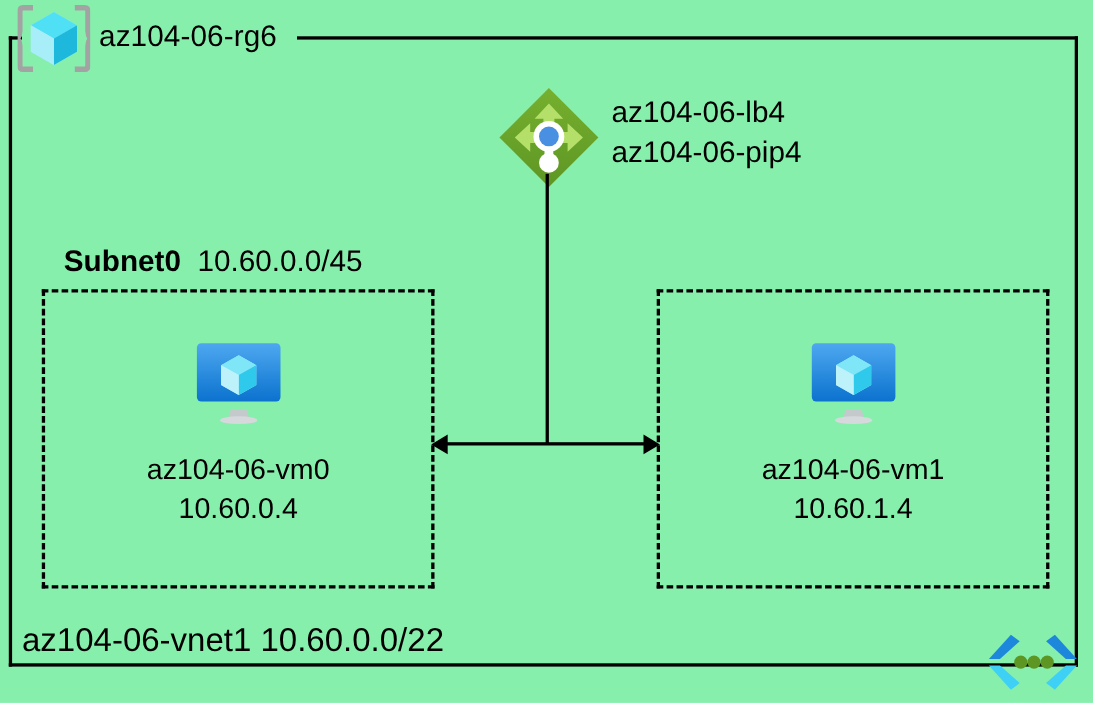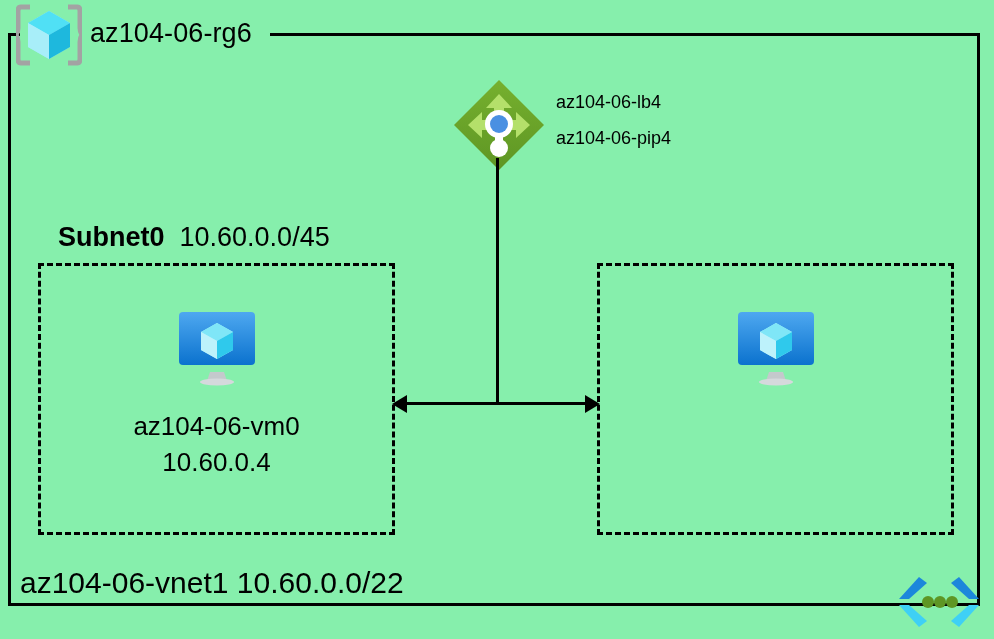--- a/index.html
+++ b/index.html
@@ -53,21 +53,21 @@
     position: absolute;
     left: 452px;
     top: 78px;
     width: 94px;
     height: 94px;
   }
   .lb-labels {
     position: absolute;
     left: 556px;
     top: 84px;
-    font-size: 18px;
+    font-size: 27px;
     line-height: 36px;
     white-space: nowrap;
   }
 
   
   .conn {
     position: absolute;
     background: #000000;
   }
   .conn-vert {
@@ -242,20 +242,24 @@
         </linearGradient>
       </defs>
       <rect x="4" y="2" width="76" height="53" rx="4" fill="url(#vmg1)"></rect>
       <path d="M35 62 L49 62 L52 71 L32 71 Z" fill="#C4C9CC"></path>
       <ellipse cx="42" cy="72" rx="17" ry="3.5" fill="#D5D9DC"></ellipse>
       <polygon points="42,13 58,22 58,40 42,49 26,40 26,22" fill="#A8EEF9"></polygon>
       <polygon points="42,13 58,22 42,31 26,22" fill="#7FE6F7"></polygon>
       <polygon points="42,31 58,22 58,40 42,49" fill="#2FC9EC"></polygon>
       <polygon points="42,31 26,22 26,40 42,49" fill="#BDF2FB"></polygon>
     </svg>
+    <div class="vm-labels">
+      <div>az104-06-vm1</div>
+      <div>10.60.1.4</div>
+    </div>
   </div>
 
   <div class="vnet-label">az104-06-vnet1 10.60.0.0/22</div>
   <svg class="vnet-icon" viewBox="0 0 92 58">
     <path d="M26 4 L6 26 L16 26 L34 10 Z" fill="#1C87DB"></path>
     <path d="M6 32 L26 54 L34 48 L16 32 Z" fill="#3FD0F5"></path>
     <path d="M66 4 L86 26 L76 26 L58 10 Z" fill="#1C87DB"></path>
     <path d="M86 32 L66 54 L58 48 L76 32 Z" fill="#3FD0F5"></path>
     <circle cx="35" cy="29" r="6" fill="#5E9624"></circle>
     <circle cx="47" cy="29" r="6" fill="#5E9624"></circle>

